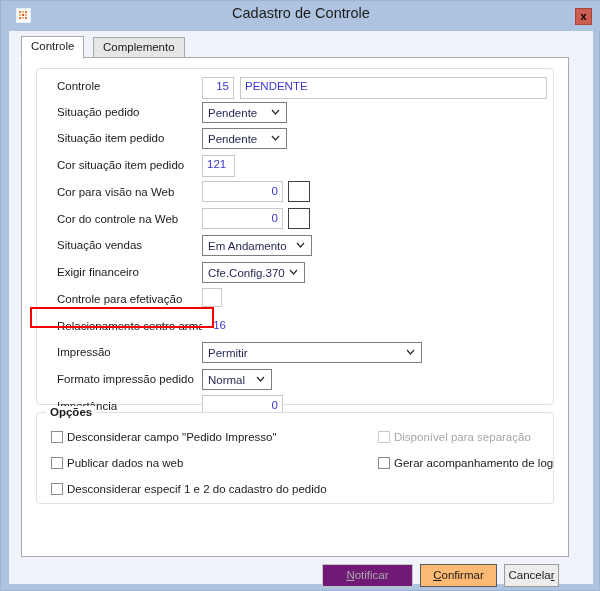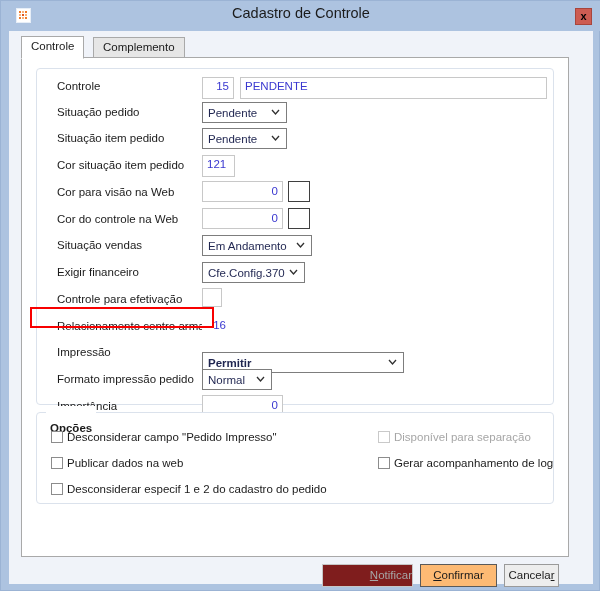--- a/index.html
+++ b/index.html
@@ -130,21 +130,21 @@
     border-radius: 4px;
     background: #ffffff;
   }
   #group-main { left: 14px; top: 11px; width: 518px; height: 337px; }
   #group-options { left: 14px; top: 355px; width: 518px; height: 92px; }
   .group-legend {
     position: absolute;
     top: -7px;
     left: 9px;
     background: #ffffff;
-    padding: 16px 4px;
+    padding: 0 4px;
     font-size: 11.5px;
     font-weight: bold;
     color: #1b1b1b;
     font-family: "Liberation Sans", sans-serif;
   }
 
   
   .fld-label {
     position: absolute;
     left: 20px;
@@ -243,24 +243,23 @@
     text-align: center;
     line-height: 20px;
     cursor: pointer;
   }
   .btn.default {
     border: 1.5px solid #5a5a5a;
     background: #fdba74;
   }
   .btn.disabled {
     color: #a6a6a6;
-    background: #7f1d1d;
+    background: #701a75;
     border-color: #c6c6c6;
     cursor: default;
-    text-align: right;
   }
   .btn u { text-decoration: underline; }
 
   
   #annotation {
     position: absolute;
     left: 29px; top: 306px;
     width: 184px; height: 21px;
     border: 2px solid #f80000;
     box-sizing: border-box;
@@ -359,21 +358,21 @@
           </span>
         </div>
 
         <div class="fld-label" style="top:224px">Controle para efetivação</div>
         <div class="smallcheckbox" style="left:165px; top:219px;"></div>
 
         <div class="fld-label" style="top:251px">Relacionamento centro armaz.</div>
         <div class="textbox" style="left:165px; top:247px; width:29px; border-color:transparent;text-align:right;">16</div>
 
         <div class="fld-label" style="top:277px">Impressão</div>
-        <div class="combo" style="left:165px; top:283px; width:202px;font-weight:bold;">
+        <div class="combo" style="left:165px; top:273px; width:220px;">
           <span>Permitir</span>
           <span class="arrow">
             <svg width="11" height="11" viewBox="0 0 11 11">
                 <path d="M2 4 L5.5 8 L9 4" stroke="#303030" stroke-width="1.3" fill="none"></path>
               </svg>
           </span>
         </div>
 
         <div class="fld-label" style="top:304px">Formato impressão pedido</div>
         <div class="combo" style="left:165px; top:300px; width:70px;">

